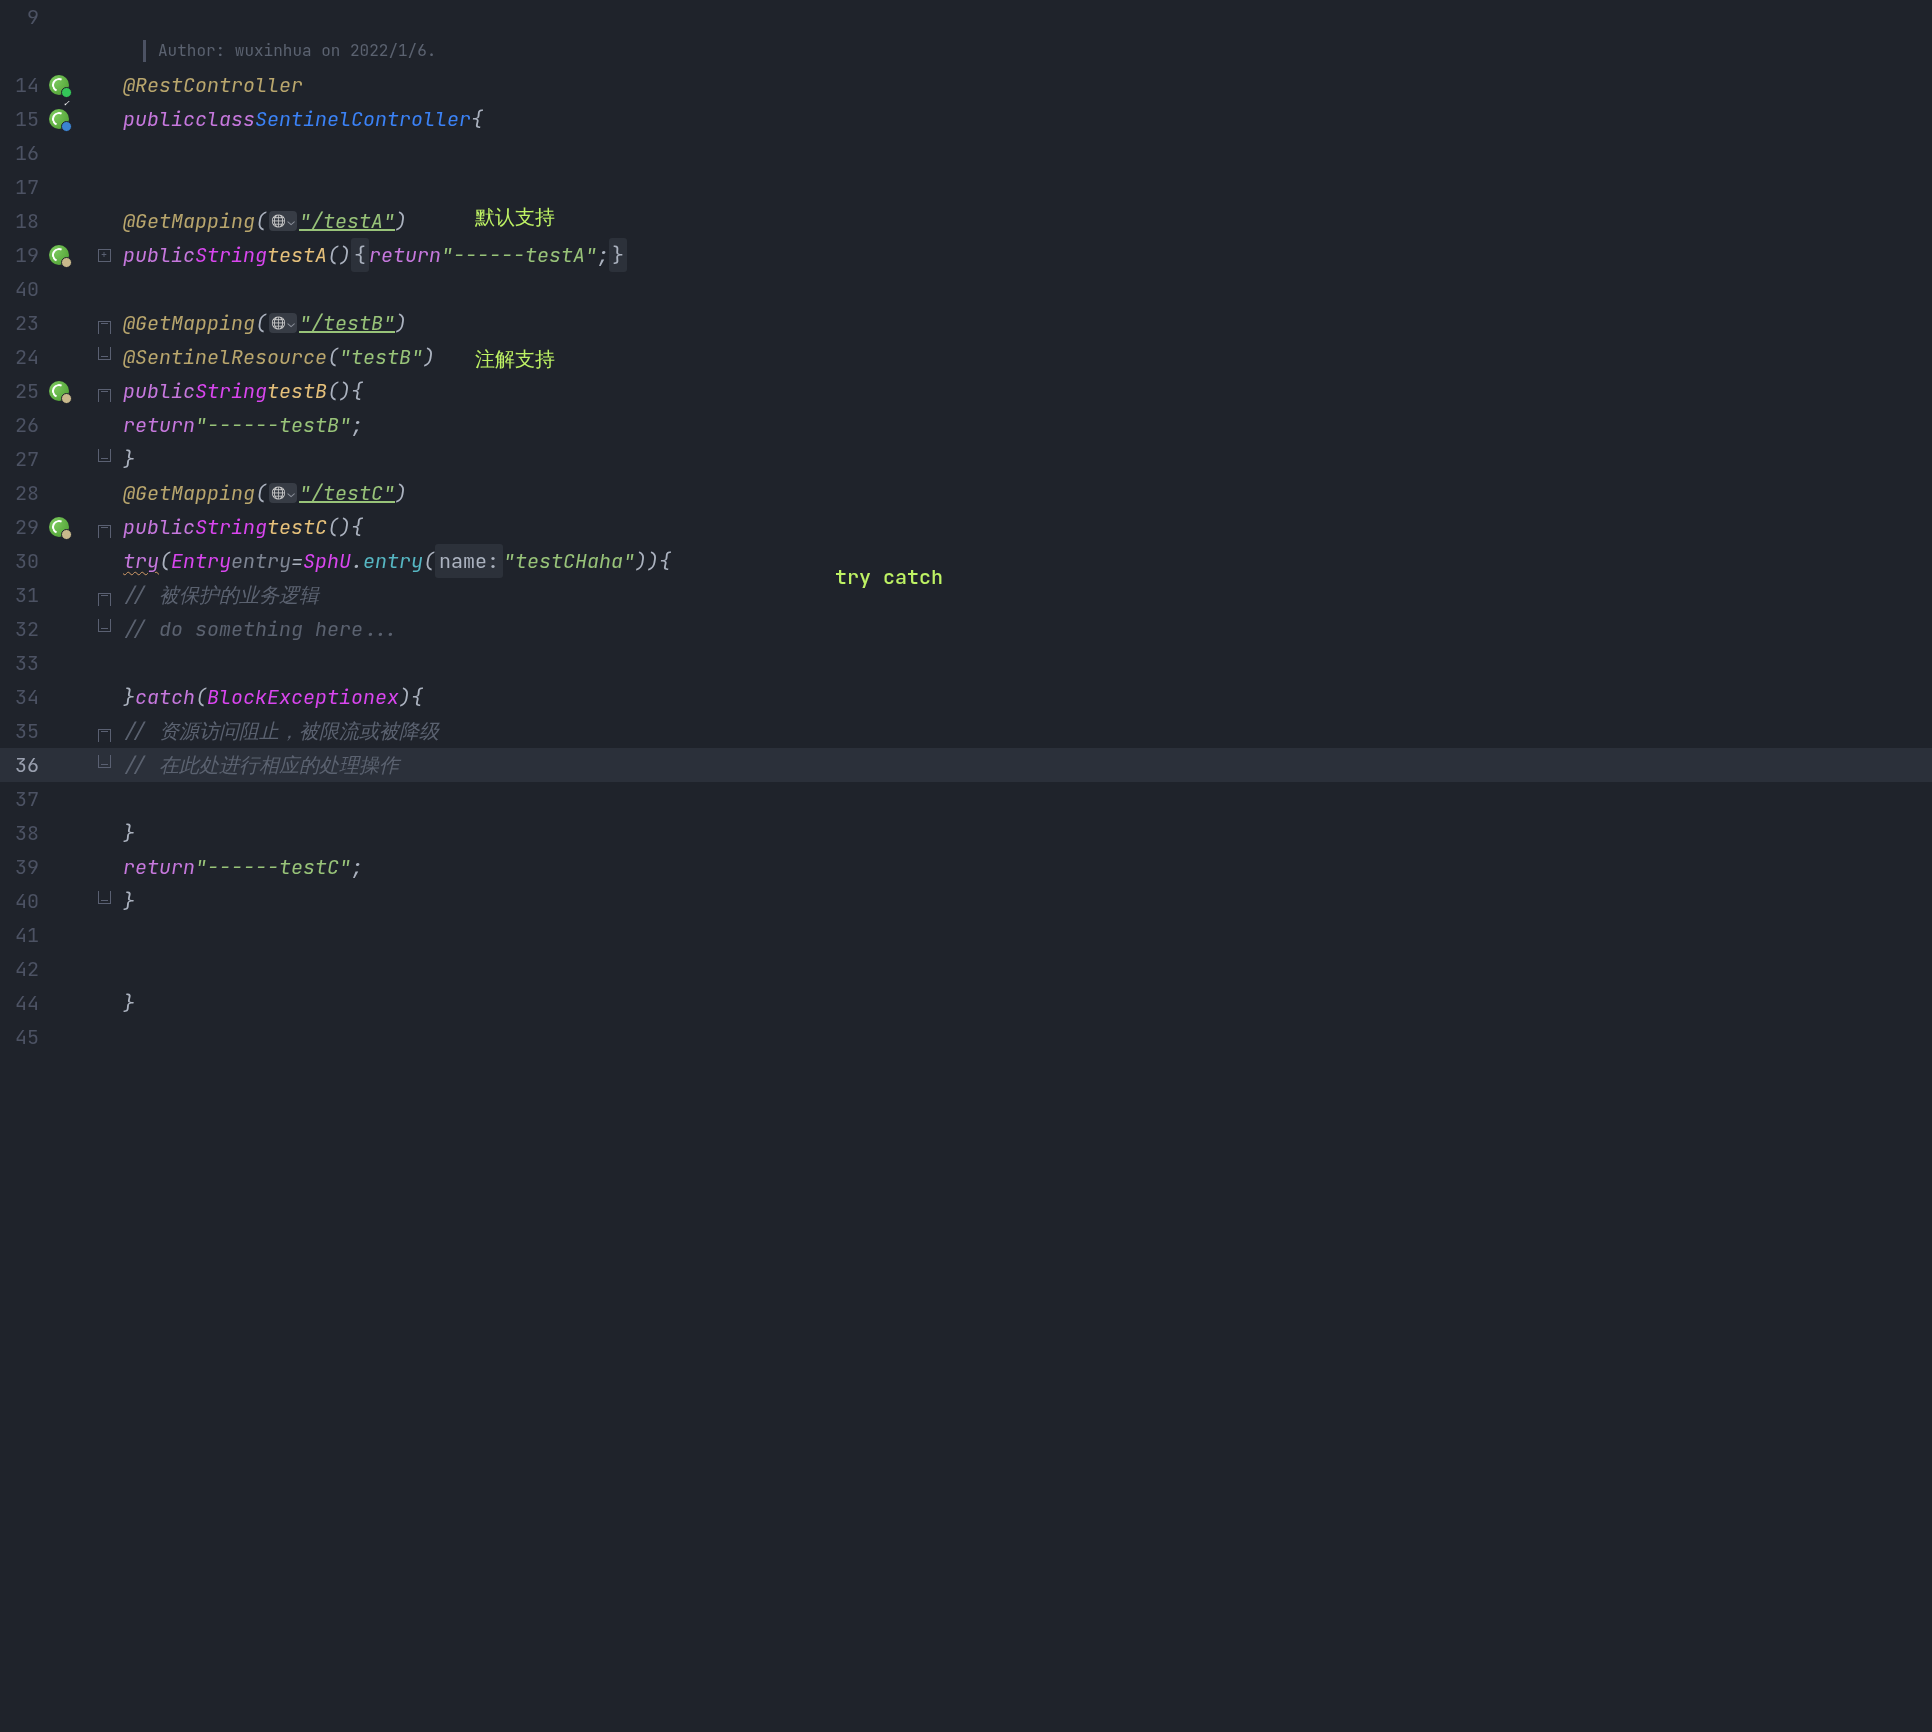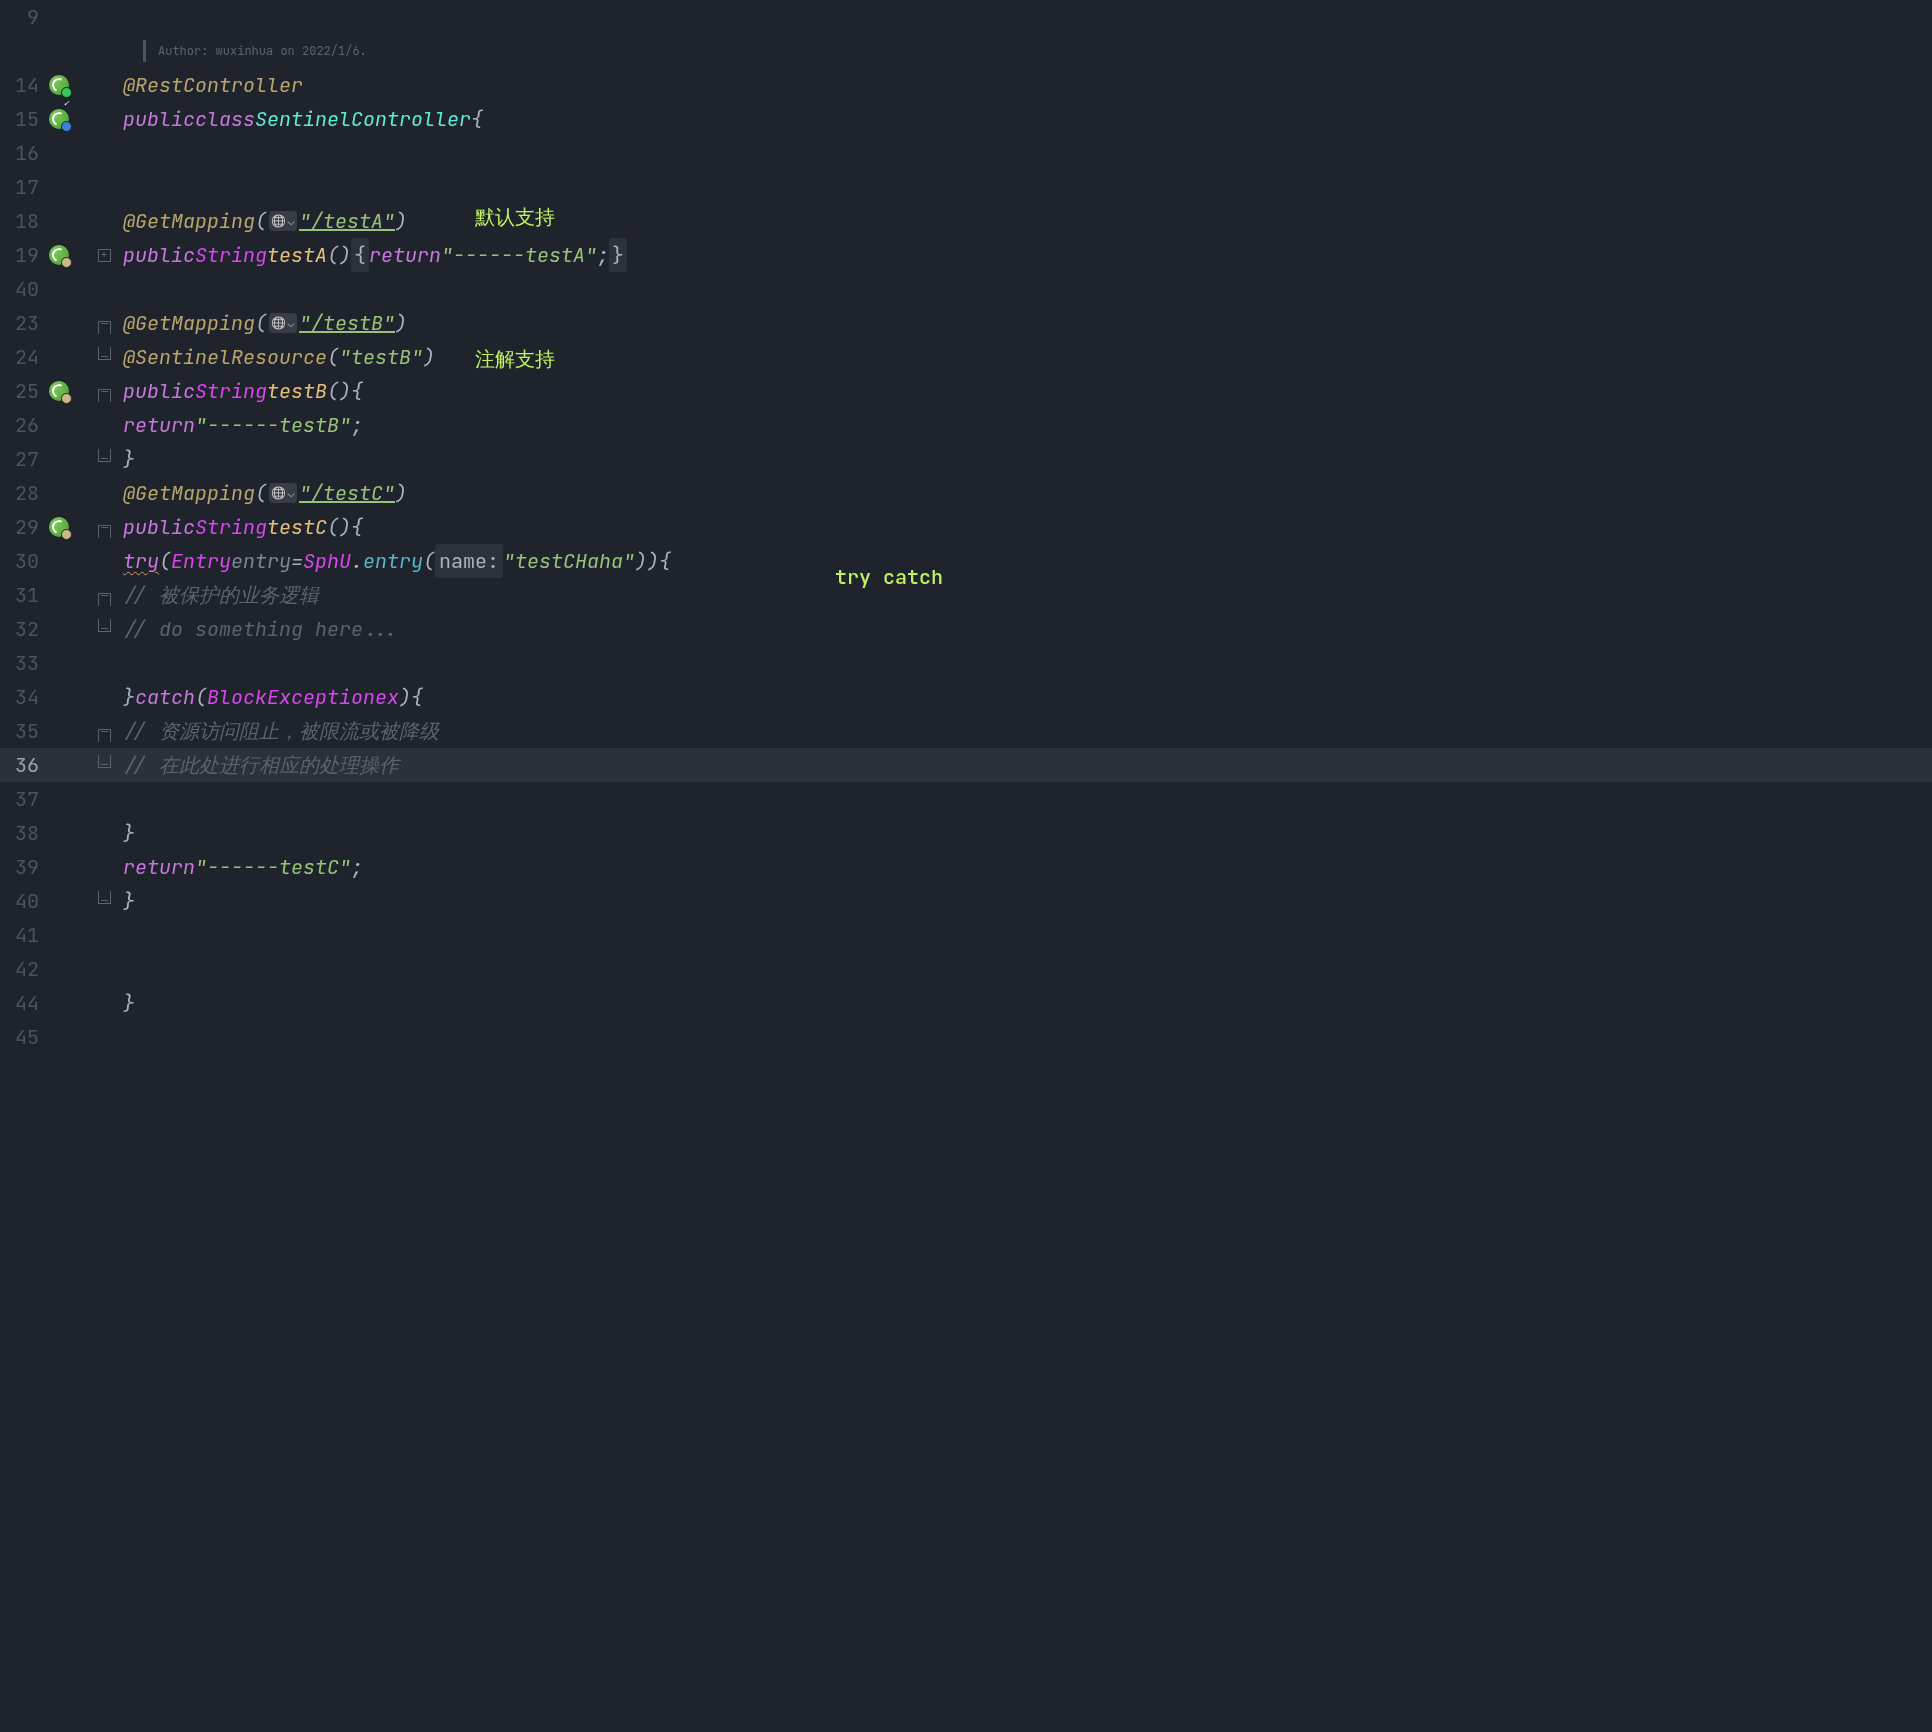--- a/index.html
+++ b/index.html
@@ -66,27 +66,27 @@
   .c-key   { color: #c678dd; font-style: italic; }      
   .c-type  { color: #d946ef; }                           
   .c-meth  { color: #56b6c2; }                           
   .c-def   { color: #e5c07b; }                           
   .c-str   { color: #98c379; }                           
   .c-str-u { color: #98c379; text-decoration: underline; } 
   .c-brace { color: #abb2bf; }
   .c-cmnt  { color: #5b6270; font-style: italic; }
   .c-paramname { color: #abb2bf; background: #2c313a; padding: 0 4px; font-style: normal; border-radius: 3px;}
   .c-var   { color: #7e8593; } 
-  .c-classname { color: #5eead4; }
+  .c-classname { color: #3b82f6; }
 
   .dim-box { background: #2c313a; padding: 0 3px; border-radius: 3px; font-style: normal; }
 
   .annot-red { color: #bef264; font-style: normal; position: absolute; font-size: 20px; font-weight: 500;}
 
-  .author-line { color: #5b6270; font-style: normal; font-size: 12px;}
+  .author-line { color: #5b6270; font-style: normal; font-size: 16px;}
 
   
   .ic-spring {
     width: 20px; height: 20px; border-radius: 50%;
     background: radial-gradient(circle at 30% 30%, #7cc95e, #4a9c2f);
     position: relative;
   }
   .ic-spring::after{
     content:""; position:absolute; width:10px; height:10px; border:2px solid #fff; border-radius:50%;
     left:3px; top:3px; border-right-color:transparent; border-bottom-color:transparent;

